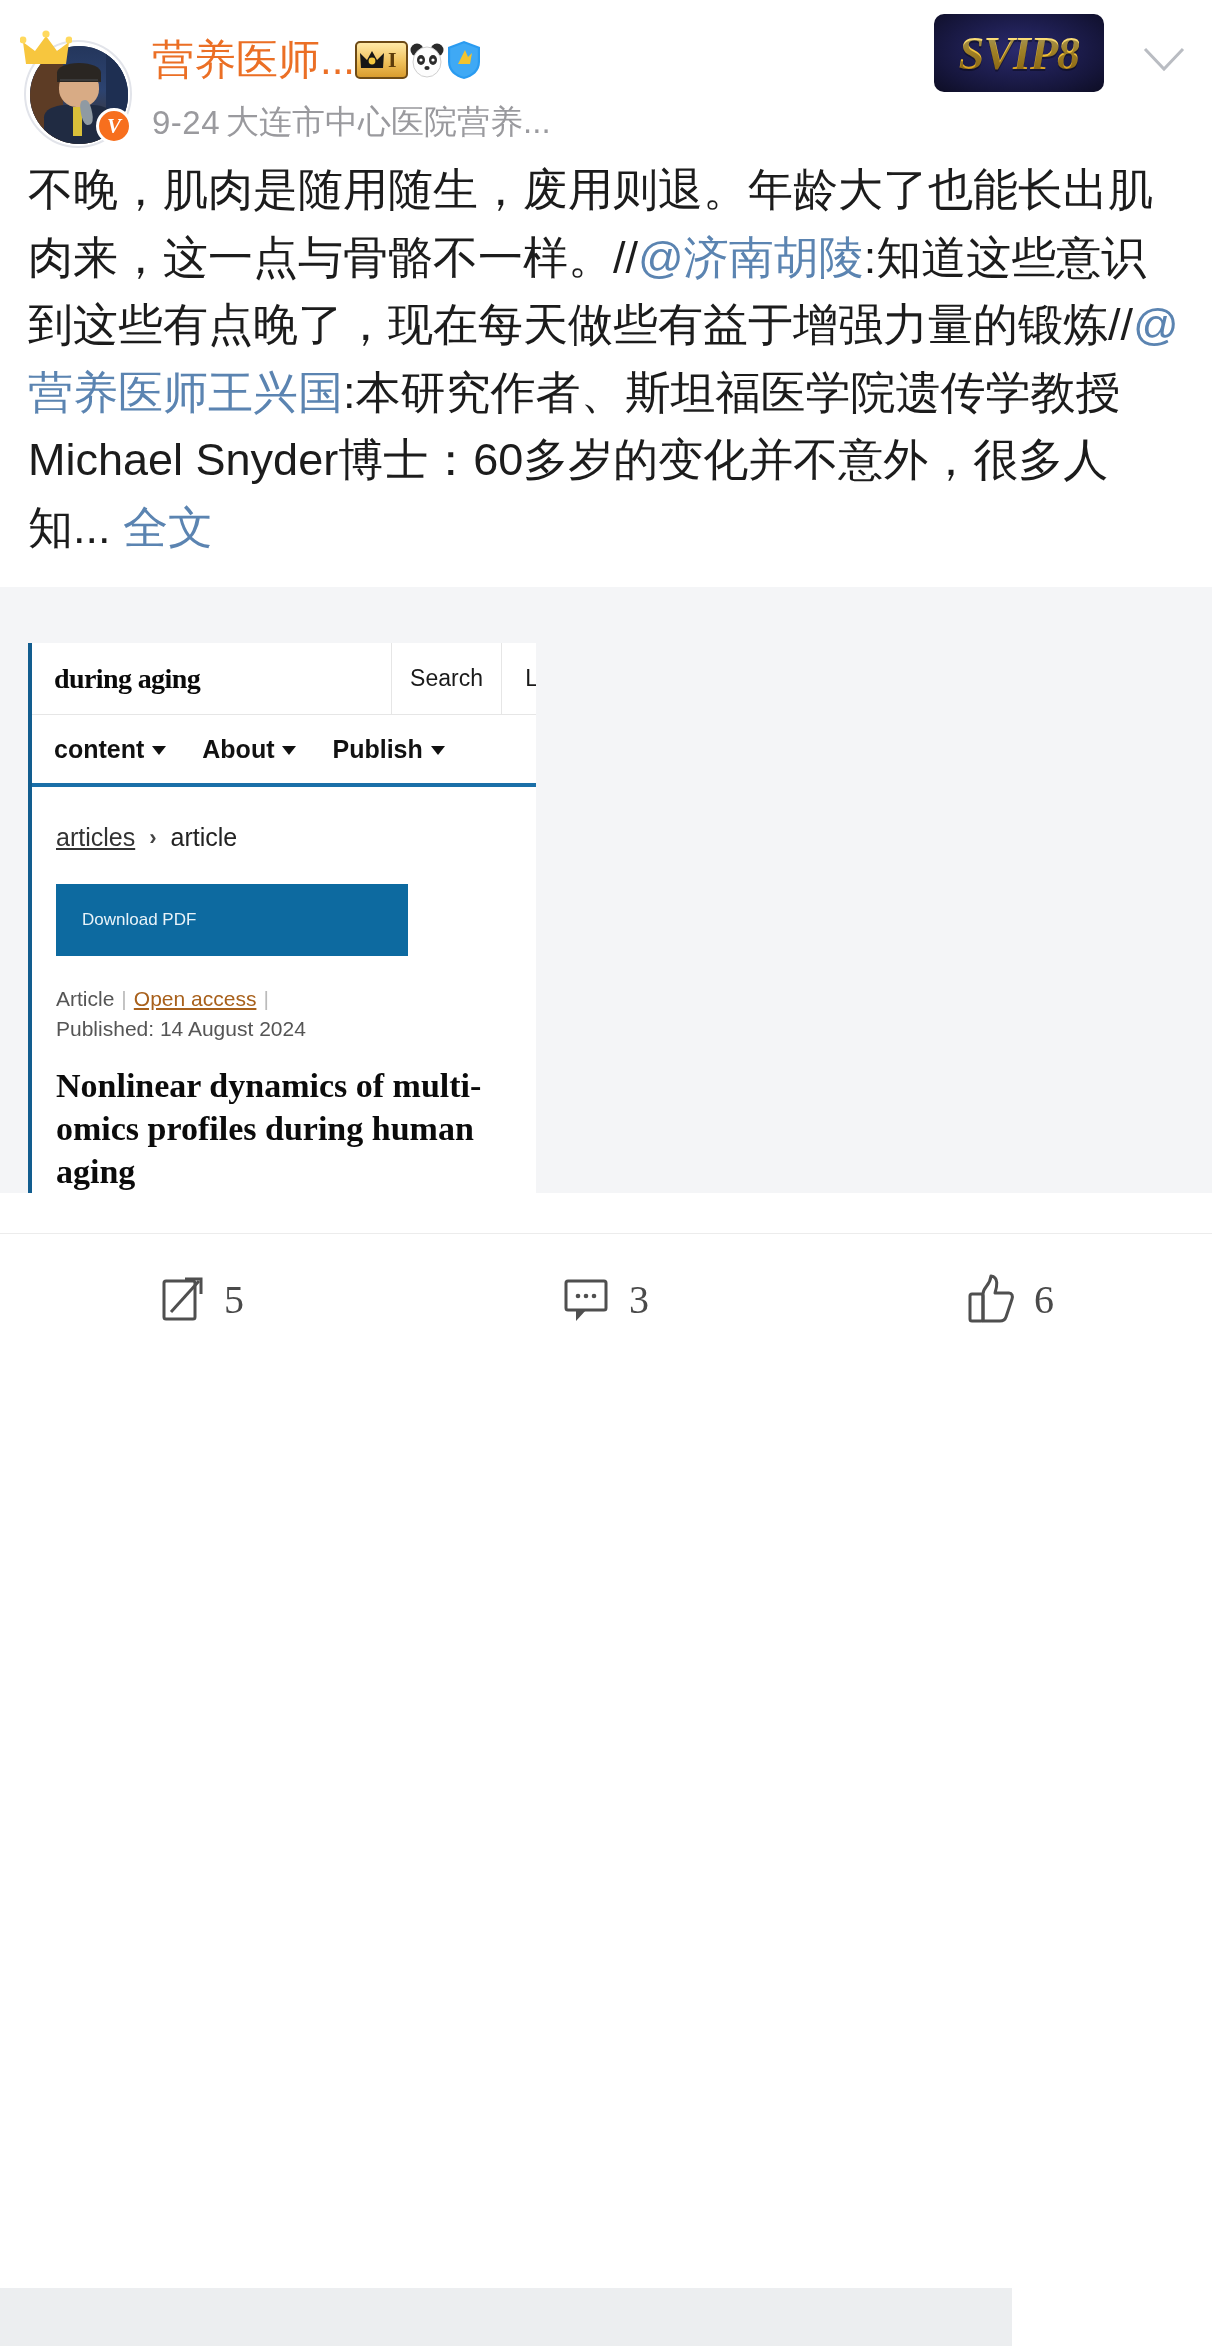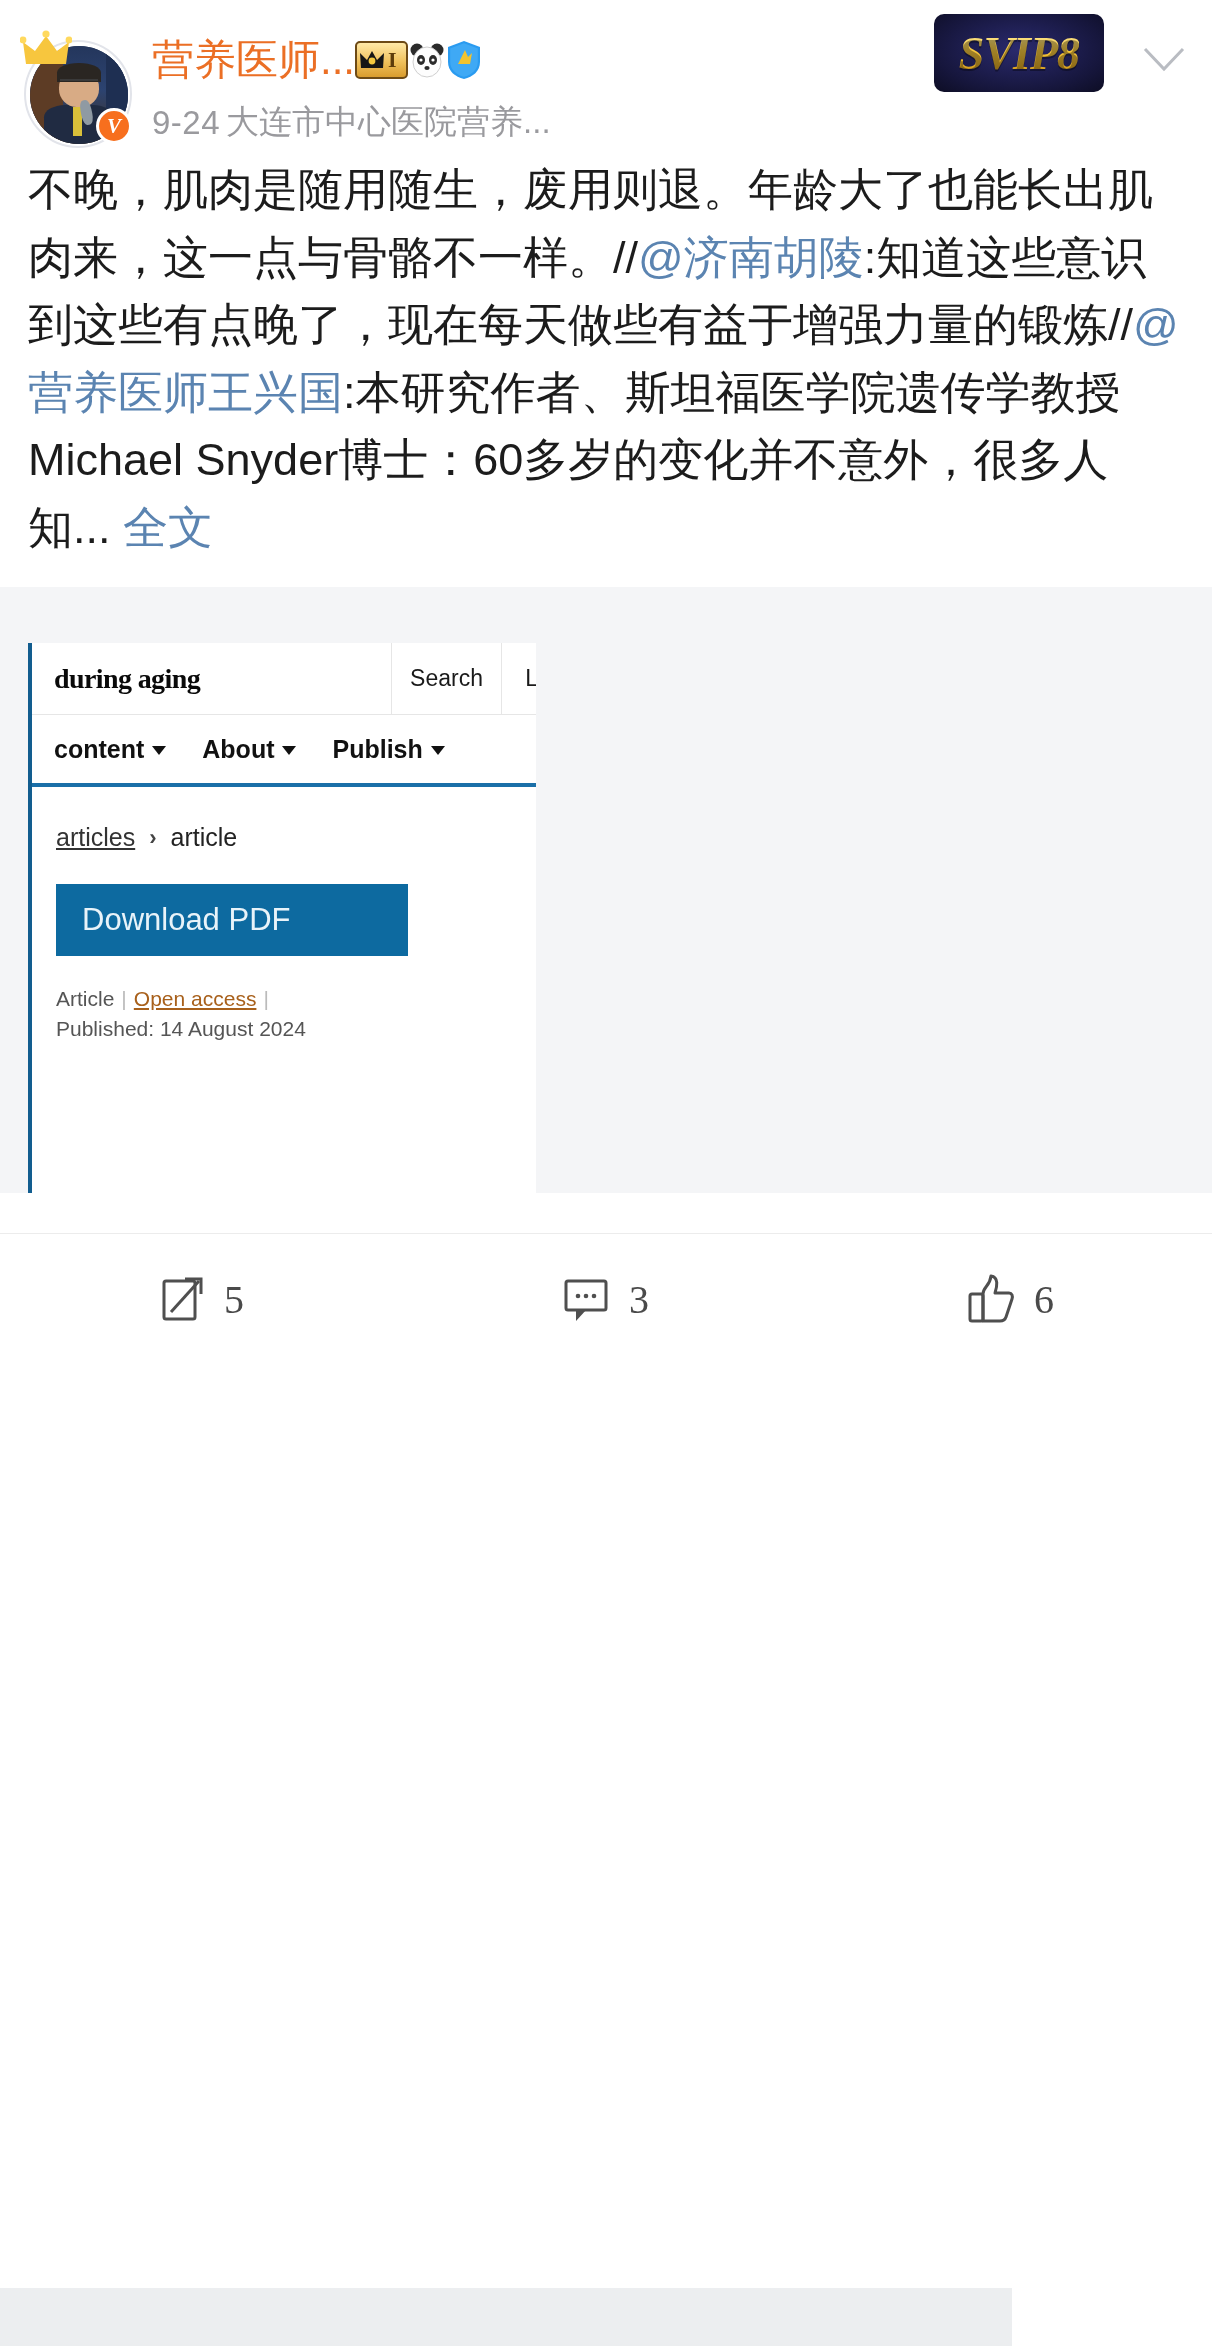--- a/index.html
+++ b/index.html
@@ -210,21 +210,21 @@
   }
   .embed-crumbs .c-link { text-decoration: underline; color: #333; }
   .embed-crumbs .c-sep { font-weight: bold; color: #444; font-size: 22px; }
   .download-btn {
     margin: 32px 0 0 24px;
     width: 352px; height: 72px;
     background: #0d6aa0;
     color: #e8f3f9;
     display: flex; align-items: center;
     padding-left: 26px;
-    font-size: 31px;
+    font-size: 17px;
   }
   .embed-meta {
     margin: 28px 0 0 24px;
     font-size: 21px; color: #555; line-height: 1.45;
   }
   .embed-meta .oa { color: #a8601b; text-decoration: underline; }
   .embed-meta .bar { color: #bbb; margin: 0 7px; }
   .embed-title {
     margin: 20px 24px 0 24px;
     font-family: "Liberation Serif", "DejaVu Serif", serif;
@@ -371,20 +371,21 @@
 
     <div class="download-btn">
       <span>Download PDF</span>
     </div>
 
     <div class="embed-meta">
       <span>Article</span><span class="bar">|</span><a class="oa">Open access</a><span class="bar">|</span><br>
       <span>Published: 14 August 2024</span>
     </div>
 
+    <div class="embed-title">Nonlinear dynamics of multi-omics profiles during human aging</div>
 
   </div>
 </div>
 
 <div class="divider"></div>
 <div class="actions">
 
   <div class="action">
     <svg width="46" height="52" viewBox="0 0 46 52">
       <rect x="4" y="8" width="31" height="38" rx="2" fill="none" stroke="#4f4f4f" stroke-width="3"></rect>

